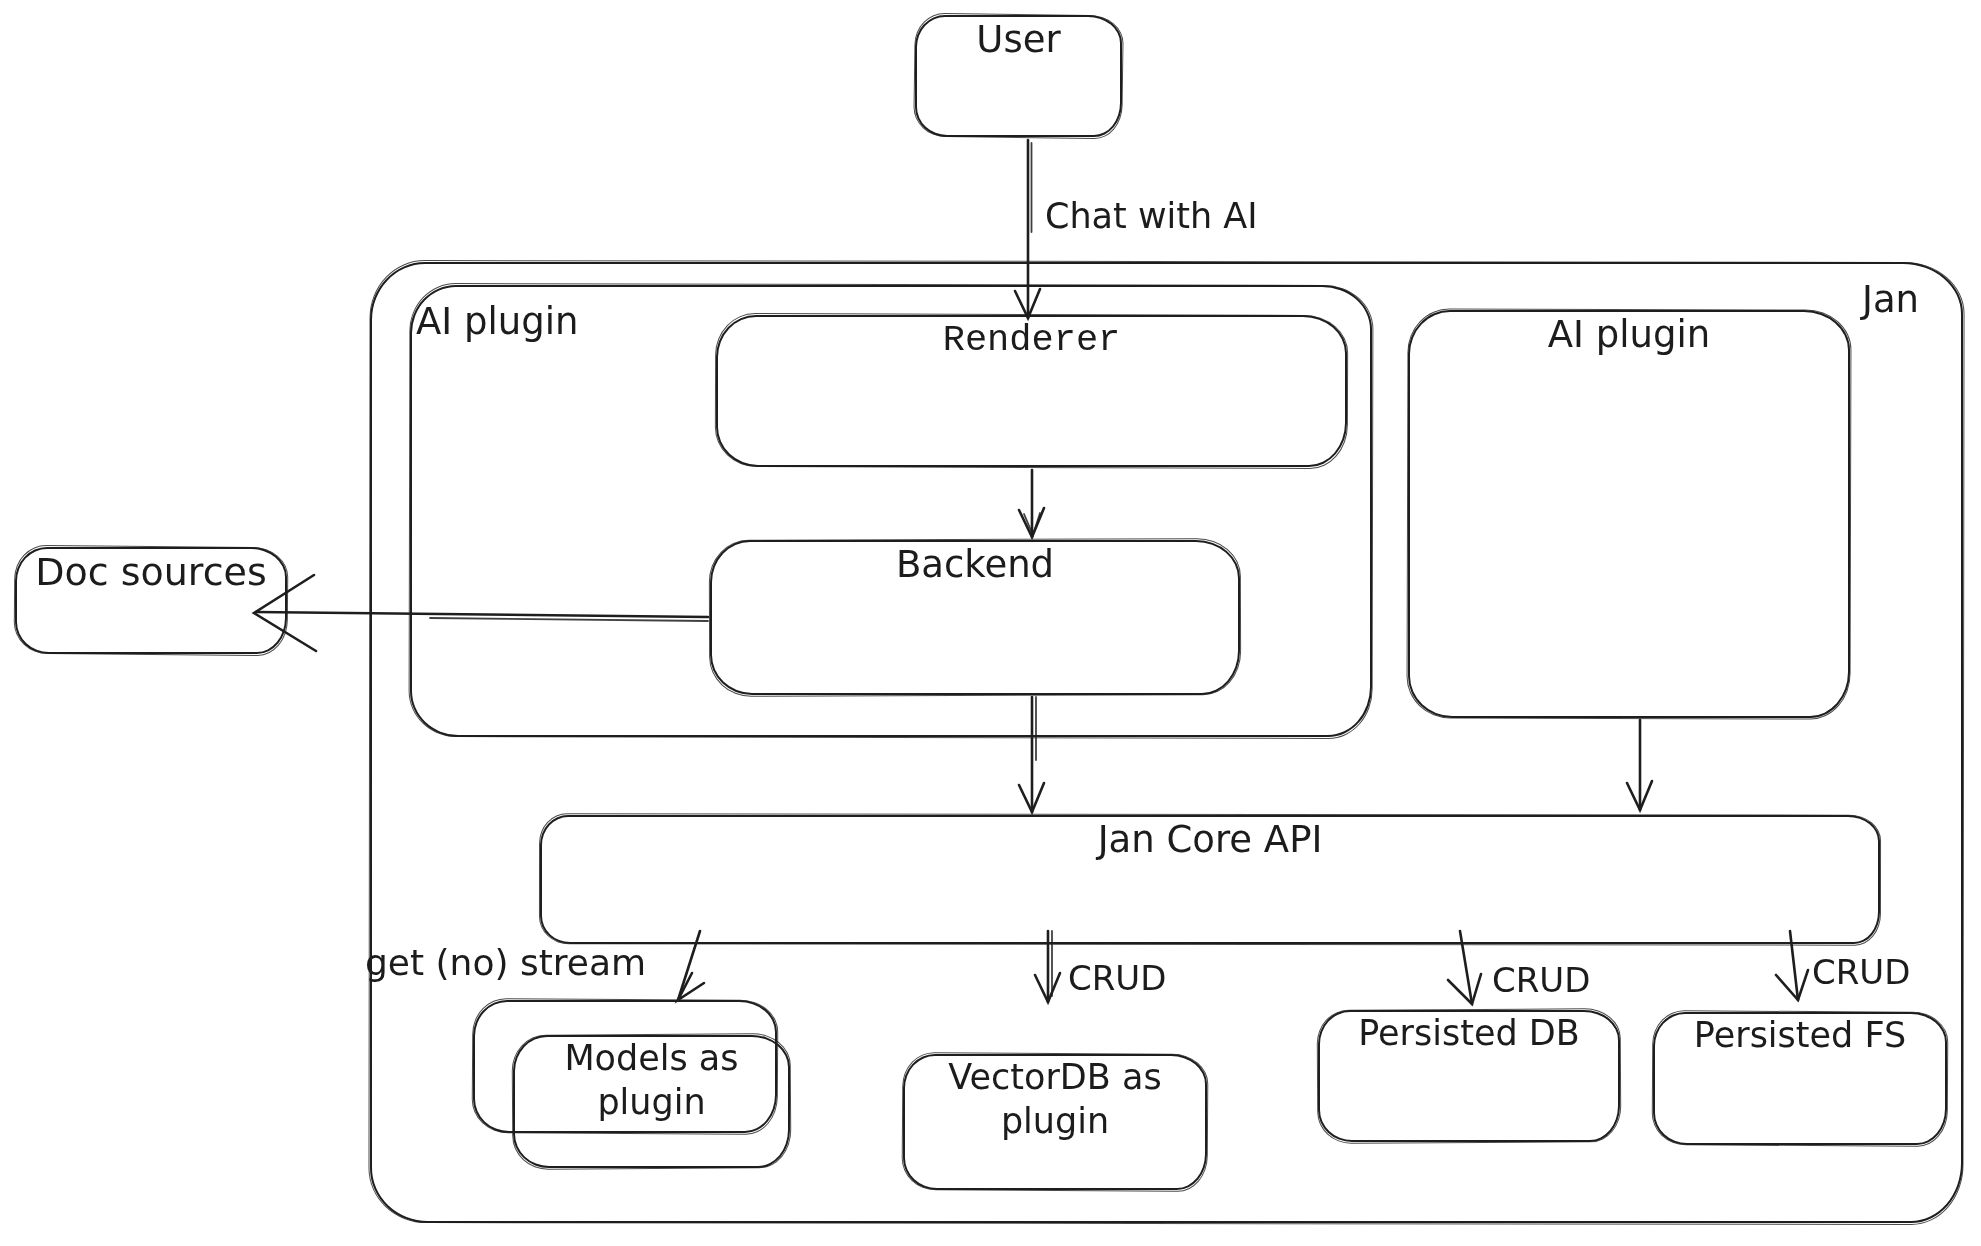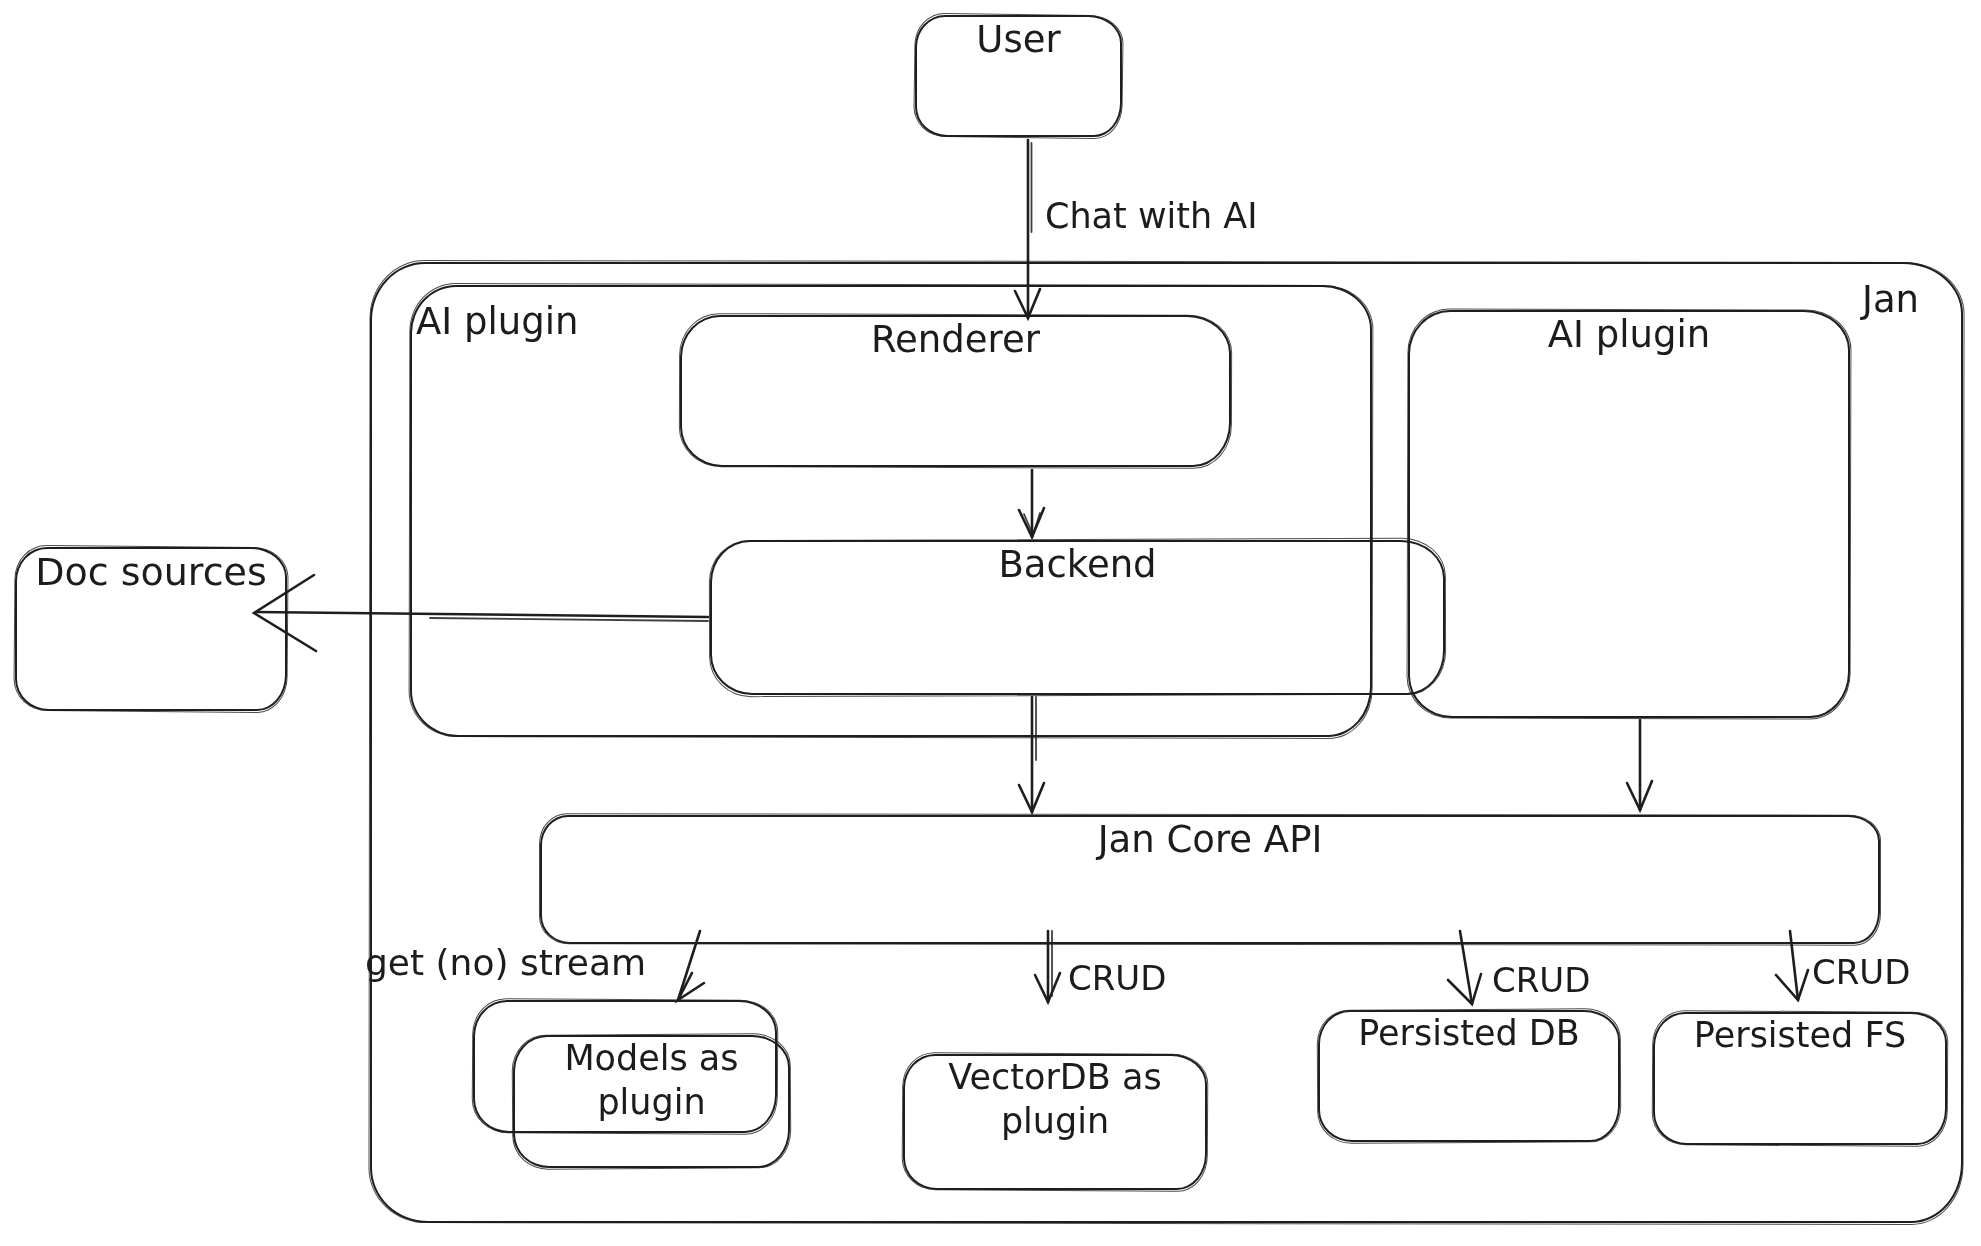--- a/index.html
+++ b/index.html
@@ -22,29 +22,29 @@
 
   
   .user{left:915px;top:15px;width:207px;height:122px;font-size:37px;
         border-radius:30px 34px 28px 32px / 32px 28px 34px 30px;--wob:.8deg;}
   .jan{left:370px;top:262px;width:1593px;height:961px;
        border-radius:55px 60px 52px 58px / 58px 52px 60px 55px;--wob:.07deg;}
   .jan-label{left:1862px;top:278px;font-size:37px;}
   .aicontainer{left:410px;top:285px;width:962px;height:452px;
        border-radius:46px 50px 44px 48px / 48px 44px 50px 46px;--wob:.12deg;}
   .aicontainer-label{left:416px;top:300px;font-size:37px;}
-  .renderer{left:680px;top:315px;width:551px;height:152px;font-size:37px;
-       border-radius:40px 44px 38px 42px / 42px 38px 44px 40px;--wob:.2deg;}
-  .backend{left:710px;top:540px;width:735px;height:155px;font-size:37px;
+  .renderer{left:716px;top:315px;width:631px;height:152px;font-size:37px;
+       border-radius:40px 44px 38px 42px / 42px 38px 44px 40px;font-family:Liberation Mono, monospace;--wob:.2deg;}
+  .backend{left:710px;top:540px;width:530px;height:155px;font-size:37px;
        border-radius:40px 44px 38px 42px / 42px 38px 44px 40px;--wob:-.2deg;}
   .yaml{left:420px;top:410px;width:270px;height:202px;align-items:flex-start;justify-content:flex-start;
        border-radius:30px 34px 28px 32px / 32px 28px 34px 30px;--wob:.3deg;
        padding:16px 10px 10px 26px;font-size:25px;text-align:left;}
   .yaml .lbl{line-height:1.28;}
-  .docsources{left:15px;top:547px;width:272px;height:164px;font-size:38px;
+  .docsources{left:15px;top:547px;width:272px;height:107px;font-size:38px;
        border-radius:32px 36px 30px 34px / 34px 30px 36px 32px;--wob:.5deg;}
   .airight{left:1408px;top:310px;width:442px;height:408px;font-size:37px;
        border-radius:42px 46px 40px 44px / 44px 40px 46px 42px;--wob:.15deg;}
   .jancore{left:540px;top:815px;width:1340px;height:129px;font-size:37px;
        border-radius:28px 32px 26px 30px / 30px 26px 32px 28px;--wob:.06deg;}
   .modelsback{left:473px;top:1000px;width:304px;height:133px;
        border-radius:34px 38px 32px 36px / 36px 32px 38px 34px;--wob:.4deg;}
   .modelsfront{left:513px;top:1035px;width:277px;height:133px;font-size:35px;
        border-radius:34px 38px 32px 36px / 36px 32px 38px 34px;--wob:-.4deg;padding:0 16px;}
   .vectordb{left:903px;top:1006px;width:304px;height:136px;font-size:35px;

